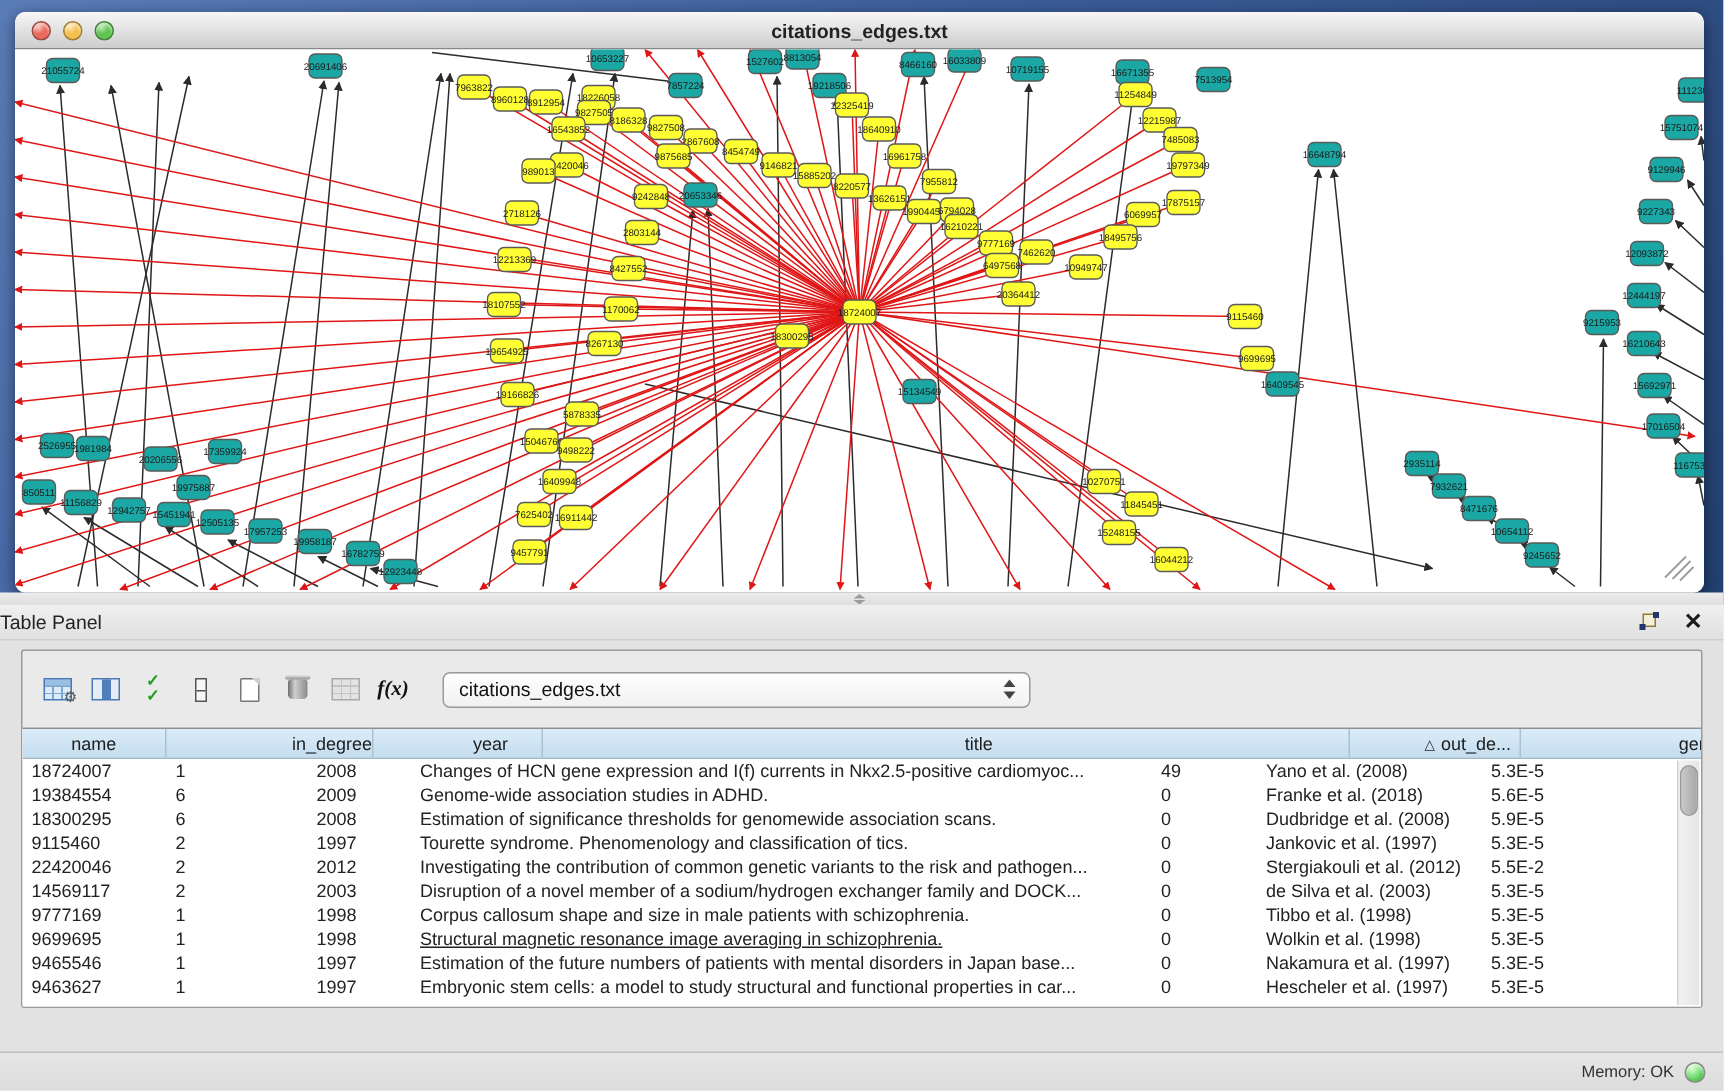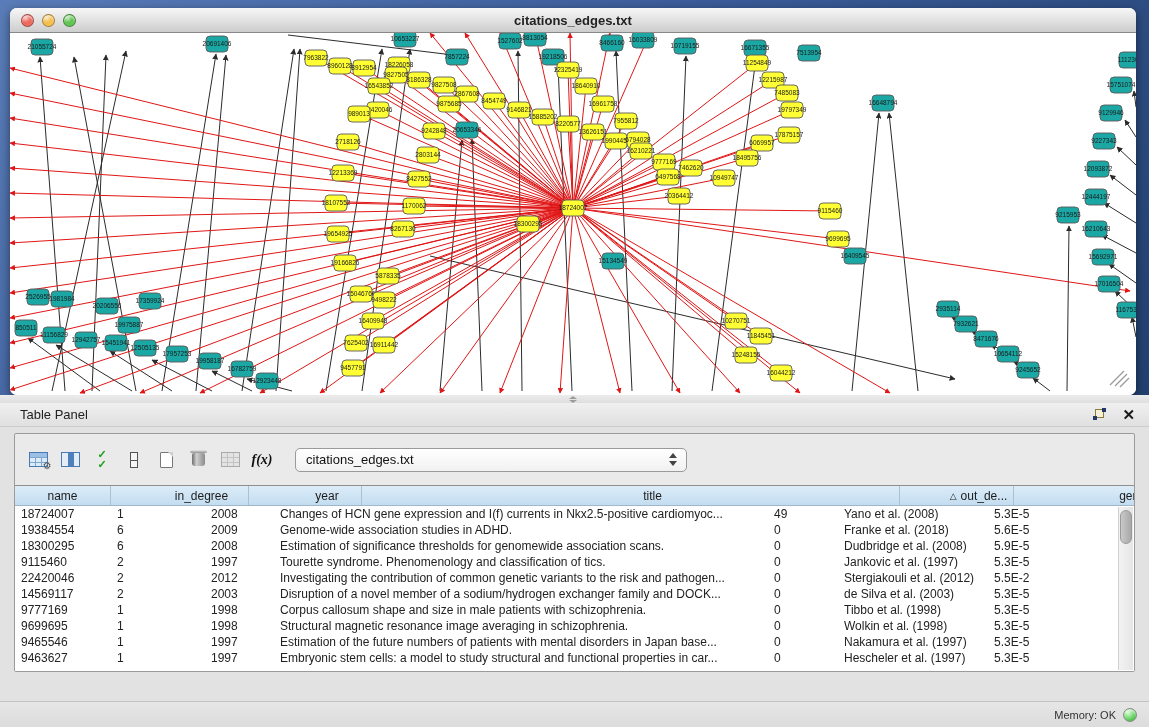--- a/index.html
+++ b/index.html
@@ -29,21 +29,21 @@
     background:linear-gradient(#ececec,#dedede); }
   .splitter .grip { position:absolute; left:568px; top:1px; width:10px; height:6px; opacity:.8; }
   .grip i { display:block; width:0; height:0; margin:0 auto; }
   .grip .up { border-left:4px solid transparent; border-right:4px solid transparent; border-bottom:3px solid #8a8a8a; }
   .grip .dn { border-left:4px solid transparent; border-right:4px solid transparent; border-top:3px solid #8a8a8a; margin-top:1px;}
 
   
   .table-panel { position:absolute; left:0; top:403px; width:1149px; height:324px; background:#e2e2e2; }
   .panel-titlebar { height:24px; display:flex; align-items:center;
     background:linear-gradient(#f0f0f0,#e0e0e0); border-bottom:1px solid #cdcdcd; }
-  .panel-title { font-size:13px; color:#222; padding-left:20px; }
+  .panel-title { font-size:13px; color:#222; padding-left:0; }
   .panel-tools { margin-left:auto; display:flex; align-items:center; gap:16px; padding-right:14px; }
   .float-icon { position:relative; width:13px; height:12px; }
   .float-icon .big { position:absolute; left:2px; top:0; width:9px; height:9px; border:1px solid #8a7b3a; background:#f4efd9; }
   .float-icon .sq1 { position:absolute; left:0; top:7px; width:4px; height:4px; background:#23356b; }
   .float-icon .sq2 { position:absolute; right:0; top:-1px; width:4px; height:4px; background:#23356b; }
   .close-icon { font-size:15px; font-weight:bold; color:#1a1a1a; line-height:1; cursor:default; }
 
   .panel-inner { position:absolute; left:14px; right:14px; top:30px; height:239px;
     border:1px solid #9b9b9b; border-radius:2px; background:#eaeaea; }
   .toolbar { height:51px; display:flex; align-items:center; padding-left:10px; }
@@ -776,21 +776,21 @@
               <i class="st-dn"></i>
             </span>
         </div>
       </div>
 
       <div class="tablewrap">
         <div class="thead" id="thead">
             <div class="th" style="width: 96px;">
               <span>name</span>
             </div>
-            <div class="th" style="width: 94px;">
+            <div class="th" style="width: 94px; justify-content: flex-end;">
               <span>in_degree</span>
             </div>
             <div class="th" style="width: 69px;">
               <span>year</span>
             </div>
             <div class="th" style="width: 494px;">
               <span>title</span>
             </div>
             <div class="th" style="width: 70px;">
               <span class="sortglyph">△</span>
@@ -864,21 +864,21 @@
               <div class="td" style="width: 69px;">1998</div>
               <div class="td" style="width: 494px;">Corpus callosum shape and size in male patients with schizophrenia.</div>
               <div class="td" style="width: 70px;">0</div>
               <div class="td" style="width: 150px;">Tibbo et al. (1998)</div>
               <div class="td" style="width: 88px;">5.3E-5</div>
             </div>
             <div class="trow">
               <div class="td" style="width: 96px;">9699695</div>
               <div class="td" style="width: 94px;">1</div>
               <div class="td" style="width: 69px;">1998</div>
-              <div class="td" style="width: 494px;">Structural magnetic resonance image averaging in schizophrenia.</div>
+              <div class="td" style="width: 494px; text-decoration: underline;">Structural magnetic resonance image averaging in schizophrenia.</div>
               <div class="td" style="width: 70px;">0</div>
               <div class="td" style="width: 150px;">Wolkin et al. (1998)</div>
               <div class="td" style="width: 88px;">5.3E-5</div>
             </div>
             <div class="trow">
               <div class="td" style="width: 96px;">9465546</div>
               <div class="td" style="width: 94px;">1</div>
               <div class="td" style="width: 69px;">1997</div>
               <div class="td" style="width: 494px;">Estimation of the future numbers of patients with mental disorders in Japan base...</div>
               <div class="td" style="width: 70px;">0</div>

